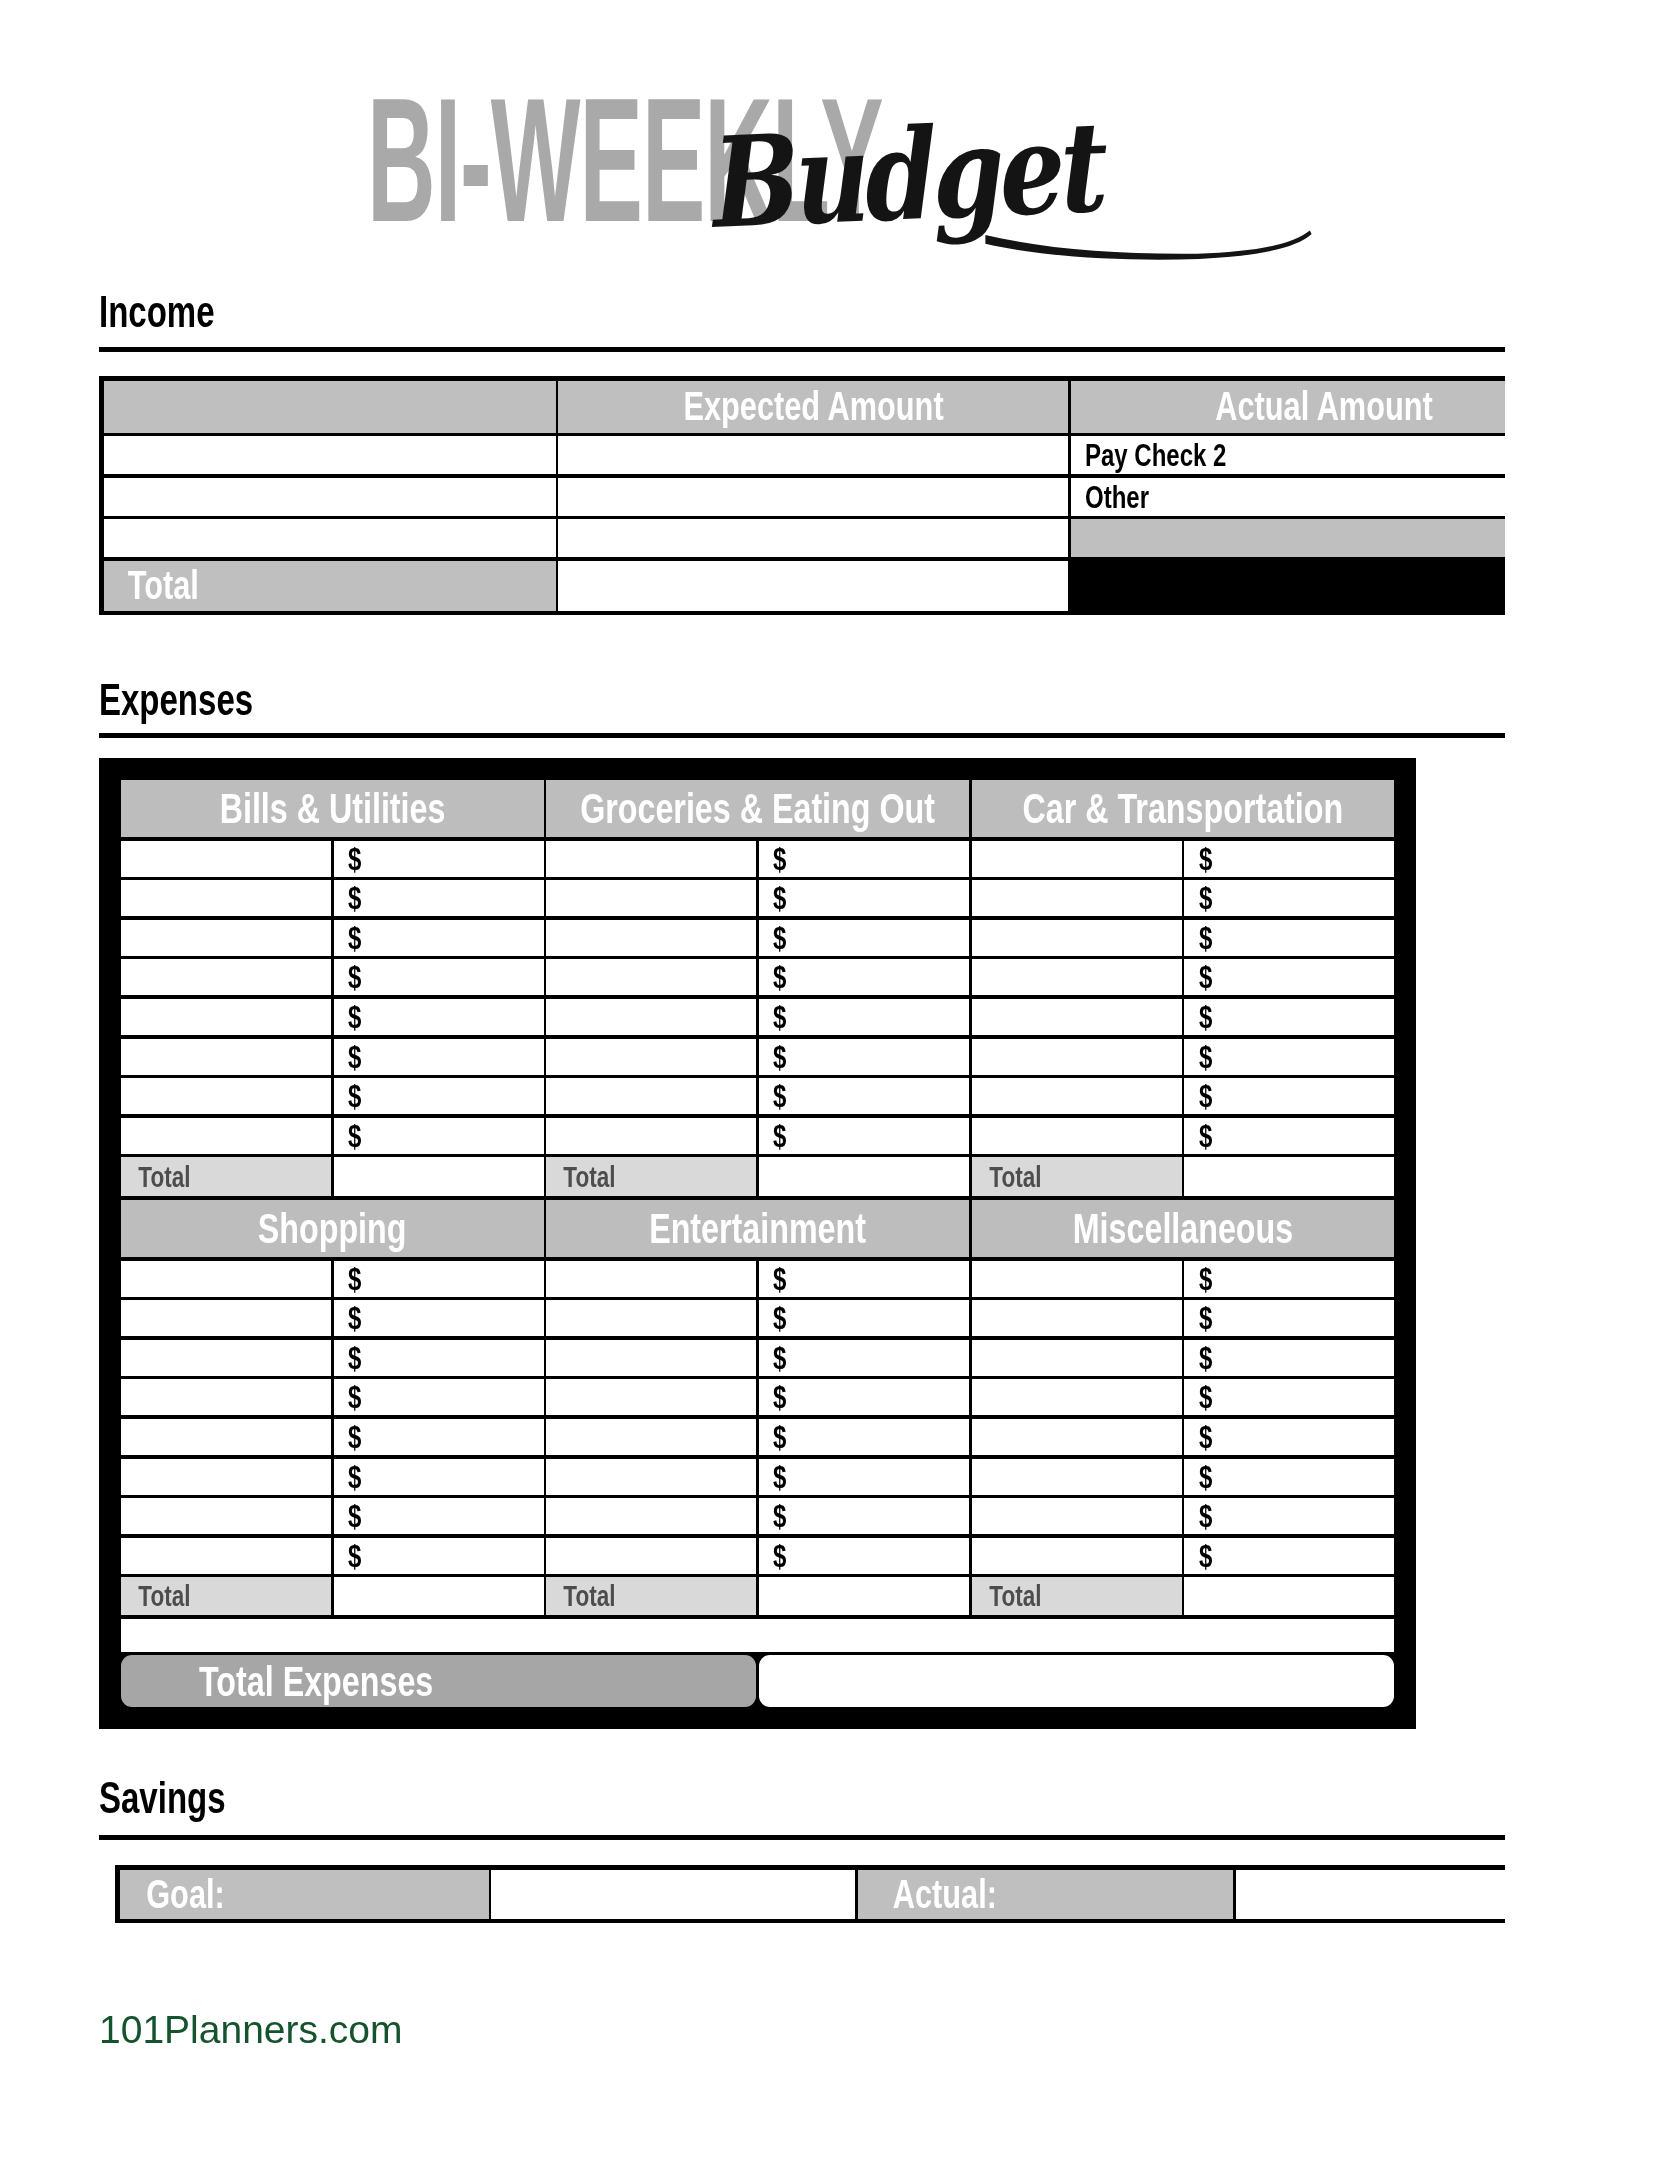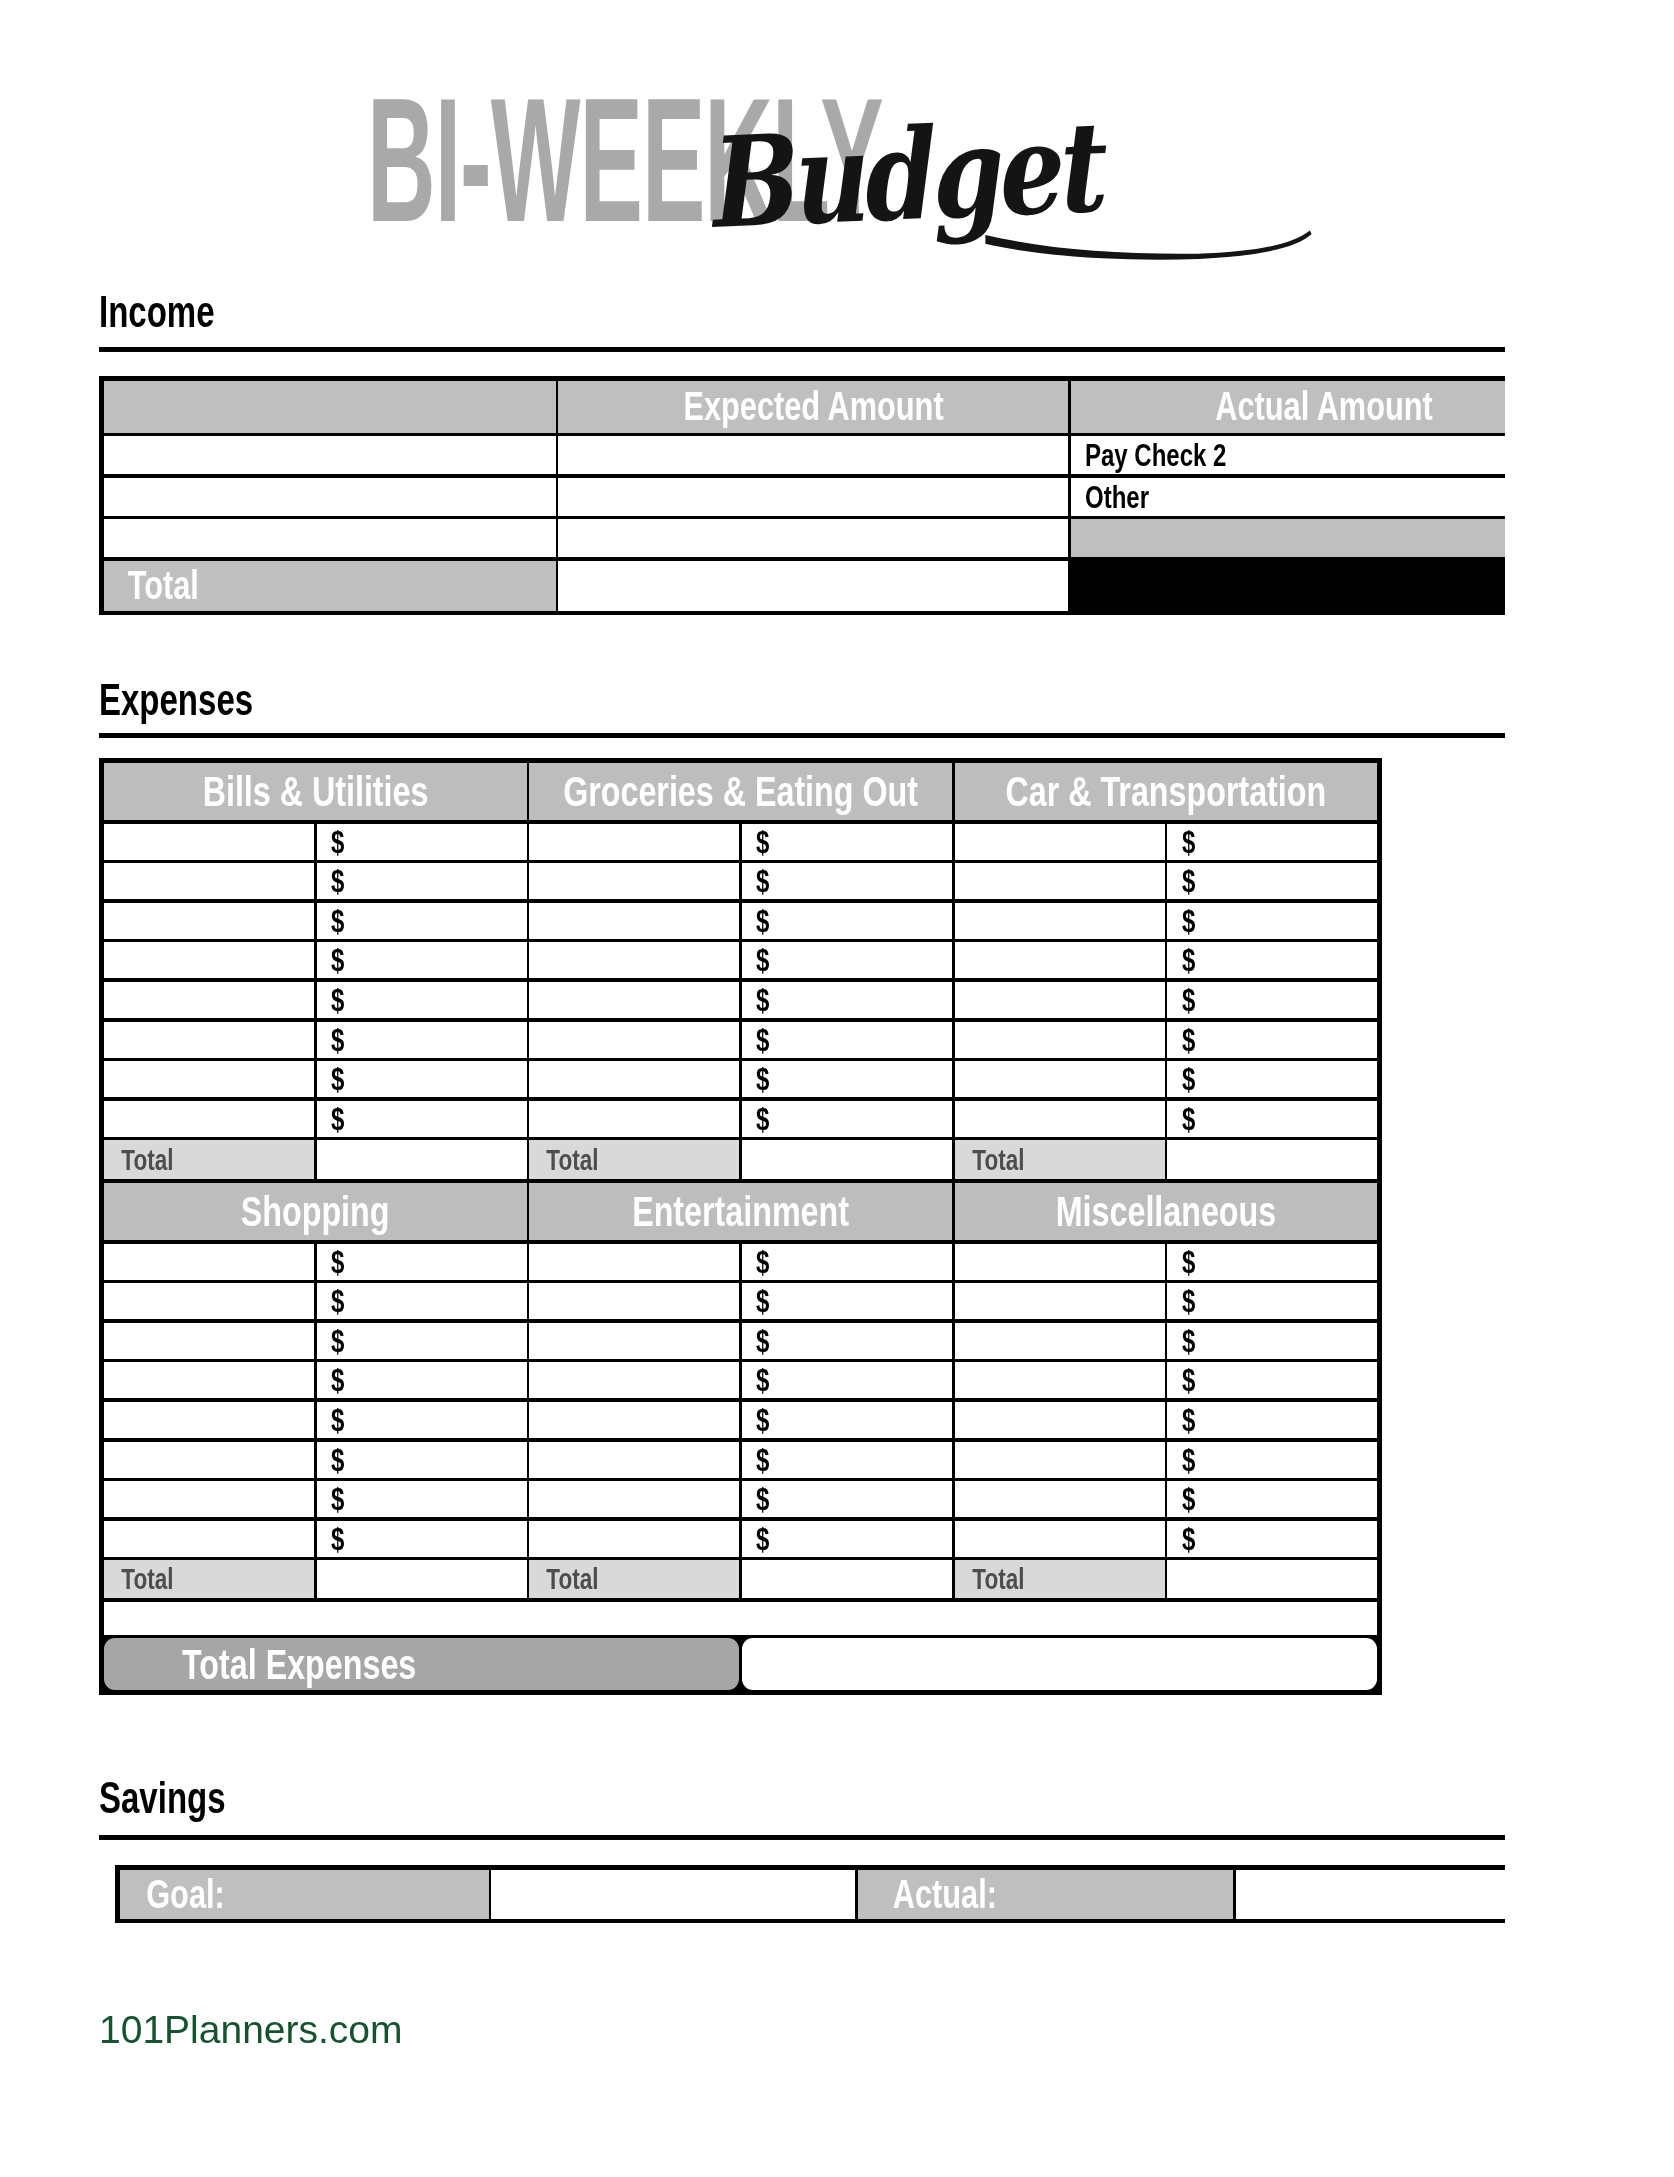--- a/index.html
+++ b/index.html
@@ -40,21 +40,21 @@
   .income-grid {
     position:absolute; left:99px; top:376px; display:grid;
     grid-template-columns:452px 510px 507px;
     grid-template-rows:52px 38px 38px 38px 50px;
     gap:3.6px 2.7px; background:#000; padding:4.5px;
   }
   .expenses-grid {
     position:absolute; left:99px; top:758px; display:grid;
     grid-template-columns:repeat(6,210px);
     grid-template-rows:57px repeat(8,36px) 39px 57px repeat(8,36px) 38px 33px 52px;
-    gap:3.6px 2.7px; background:#000; padding:5px;
+    gap:3.6px 2.7px; background:#000; padding:22px;
   }
   .savings-grid {
     position:absolute; left:99px; top:1865px; display:grid;
     grid-template-columns:369px 364px 375px 358px;
     grid-template-rows:49px;
     gap:3.6px 2.7px; background:#000; padding:4.5px;margin-left:16px;
   }
 
   .cell { display:flex; align-items:center; overflow:hidden; }
   .gray  { background:var(--header_gray,#bfbfbf); }

